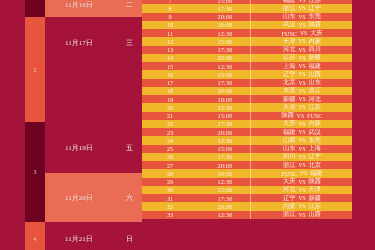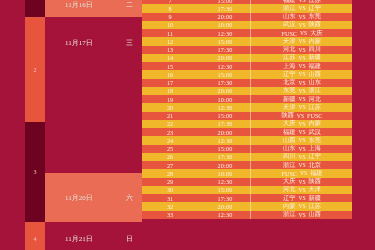--- a/index.html
+++ b/index.html
@@ -102,20 +102,24 @@
 
   <div id="date-col">
       <div class="date-cell date-light" style="top: -8px; height: 25px;">
         <span class="date-text">11月16日</span>
         <span class="date-dow">二</span>
       </div>
       <div class="date-cell date-dark" style="top: 17px; height: 52px;">
         <span class="date-text">11月17日</span>
         <span class="date-dow">三</span>
       </div>
+      <div class="date-cell date-dark" style="top: 122px; height: 51px;">
+        <span class="date-text">11月19日</span>
+        <span class="date-dow">五</span>
+      </div>
       <div class="date-cell date-light" style="top: 173px; height: 49px; padding-left: 36px;">
         <span class="date-text">11月20日</span>
         <span class="date-dow">六</span>
       </div>
       <div class="date-cell date-dark" style="top: 222px; height: 34px;">
         <span class="date-text">11月21日</span>
         <span class="date-dow">日</span>
       </div>
     </div>
 

